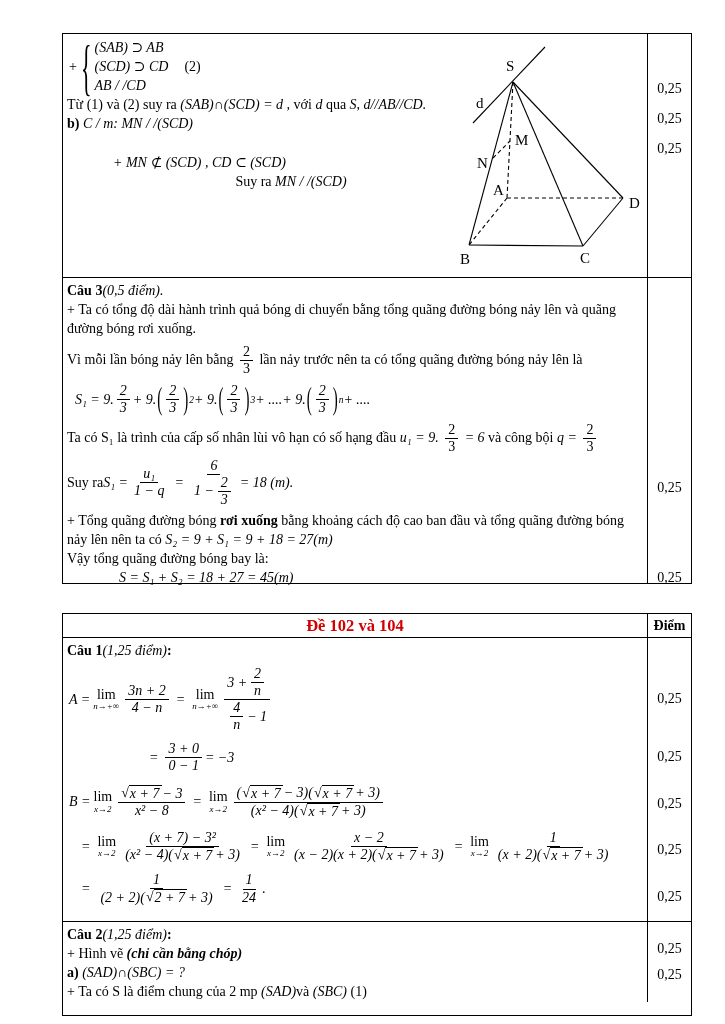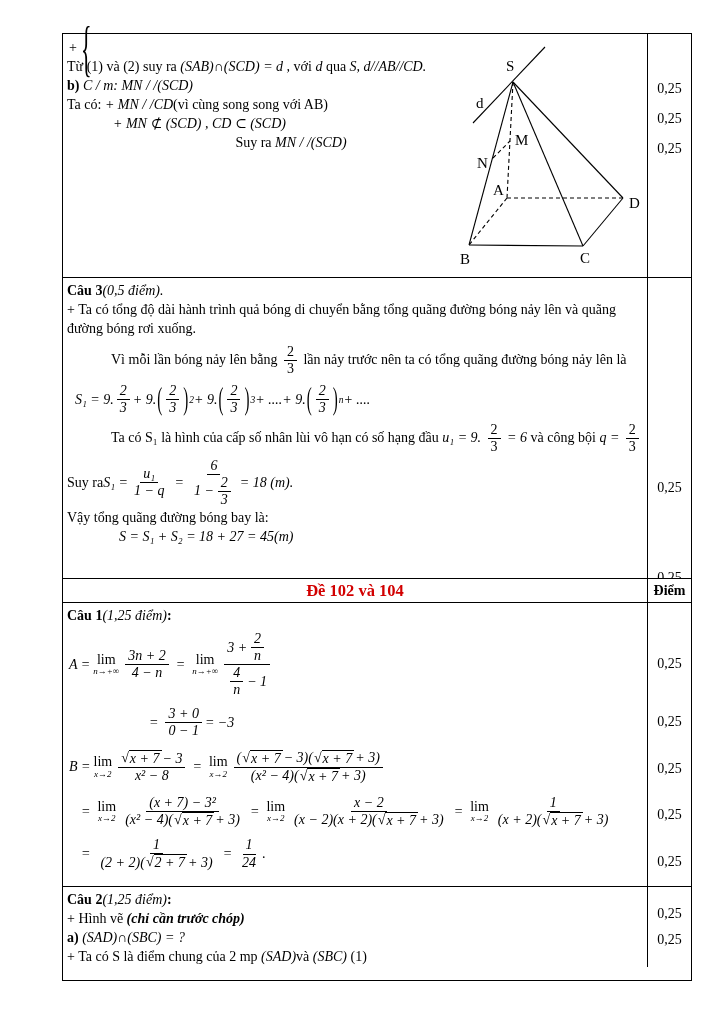--- a/index.html
+++ b/index.html
@@ -4,21 +4,21 @@
 <style>
   *{box-sizing:border-box;}
   html,body{margin:0;padding:0;}
   body{
     width:725px;height:1024px;position:relative;background:#ffffff;
     font-family:"Liberation Serif","DejaVu Serif",serif;
     font-size:14px;color:#000;
   }
   .tbl{position:absolute;left:62px;width:630px;border:1px solid #000;background:#fff;}
   #t1{top:33px;height:551px;}
-  #t2{top:578px;height:403px;}
+  #t2{top:613px;height:403px;}
   .row{display:flex;}
   .bt{border-top:1px solid #000;}
   .cl{width:584px;padding:3px 4px;position:relative;}
   .cr{flex:1;border-left:1px solid #000;position:relative;}
   .pt{position:absolute;left:0;right:0;text-align:center;}
   #t1 .r1{height:243px;}
   #t1 .r2{height:306px;}
   #t2 .rh{height:23px;}
   #t2 .rc1{height:284px;}
   #t2 .rc2{height:81px;}
@@ -28,60 +28,65 @@
   .ln{line-height:19px;}
   .m{font-style:italic;}
   .rm{font-style:normal;}
   .bi{font-weight:bold;font-style:italic;}
   .txt{width:392px;}
   .sys{display:flex;align-items:center;margin:1px 0 0 2px;line-height:19px;}
   .plus{margin-right:1px;}
   .brace{display:inline-block;font-size:22px;transform:scaleY(2.8);margin:0 3px;font-weight:400;}
   .sysrow{display:flex;}
   .sysrow .tag{margin-left:16px;font-style:normal;}
-  .ind1{margin-left:46px;}
+  .ind1{margin-left:46px;margin-top:20px;}
   .ind2{margin-left:56px;text-align:center;}
   .fig{position:absolute;left:385px;top:4px;}
   .fig line{stroke:#000;stroke-width:1.1;}
   .fig .dash{stroke-dasharray:4 3;}
   .fig text{font-size:15px;fill:#000;font-family:"Liberation Serif","DejaVu Serif",serif;}
   .fx{display:flex;align-items:center;font-style:italic;flex-wrap:nowrap;}
   .frac{display:inline-flex;flex-direction:column;align-items:center;vertical-align:middle;margin:0 3px;line-height:1.15;text-align:center;}
   .frac .num{border-bottom:1px solid #000;padding:0 3px;display:flex;align-items:center;justify-content:center;gap:1px;}
   .frac .den{padding:0 3px;display:flex;align-items:center;justify-content:center;gap:1px;}
   .lim{display:inline-flex;flex-direction:column;align-items:center;line-height:1.05;margin:0 3px;}
   .lim .lw{font-style:normal;}
   .lim .ls{font-size:9px;}
   .sq{white-space:nowrap;display:inline-flex;align-items:flex-start;}
   .sq .rad{border-top:1px solid #000;padding:0 2px 0 1px;}
   .bp{display:inline-block;transform:scaleY(2.1);font-size:15px;font-style:normal;margin:0 1px;}
   .expo{font-size:9.5px;vertical-align:15px;font-style:italic;}
   .eq{margin:0 4px;}
-  .gap6{margin-top:6px;margin-left:44px;}
+  .gap6{margin-top:6px;}
   .gap8{margin-top:8px;}
 </style>
 </head>
 <body>
 
 <div class="tbl" id="t1">
   <div class="row r1">
     <div class="cl">
       <div class="txt">
         <div class="sys">
           <span class="plus">+</span>
           <span class="brace">{</span>
+          <div>
+            <div class="m">(SAB) ⊃ AB</div>
+            <div class="sysrow">
+              <span class="m">(SCD) ⊃ CD</span>
+              <span class="tag">(2)</span>
+            </div>
+            <div class="m">AB / /CD</div>
+          </div>
         </div>
         <div class="ln">
           <span>Từ (1) và (2) suy ra </span><span class="m">(SAB)∩(SCD) = d ,</span><span> với </span><span class="m">d</span><span> qua </span><span class="m">S, d//AB//CD.</span>
         </div>
         <div class="ln">
           <b>b) </b><span class="m">C / m: MN / /(SCD)</span>
-        </div>
-        <div class="ln">
-          <span>Ta có: </span><span class="m">+ MN / /CD</span><span>(vì cùng song song với AB)</span>
         </div>
         <div class="ln ind1 m">+ MN ⊄ (SCD) ,  CD ⊂ (SCD)</div>
         <div class="ln ind2">
           <span>Suy ra </span><span class="m">MN / /(SCD)</span>
         </div>
       </div>
       <svg class="fig" width="198" height="236" viewBox="0 0 198 236">
         <line x1="25" y1="85" x2="97" y2="9"></line>
         <line x1="65" y1="44" x2="21" y2="207"></line>
         <line x1="65" y1="44" x2="135" y2="208"></line>
@@ -147,21 +152,21 @@
         <span class="bp">(</span>
           <span class="frac">
             <span class="num">2</span>
             <span class="den">3</span>
           </span>
           <span class="bp">)</span>
           <span class="expo">n</span>
         <span>+ ....</span>
       </div>
       <div class="ln gap6">
-        <span>Ta có S₁ là hình của cấp số nhân lùi vô hạn có số hạng đầu </span><span class="m">u₁ = 9. </span><span class="frac">
+        <span>Ta có S₁ là trình của cấp số nhân lùi vô hạn có số hạng đầu </span><span class="m">u₁ = 9. </span><span class="frac">
             <span class="num">2</span>
             <span class="den">3</span>
           </span><span class="m"> = 6 </span><span>và công bội </span><span class="m">q = </span><span class="frac">
             <span class="num">2</span>
             <span class="den">3</span>
           </span>
       </div>
       <div class="fx" style="margin-top:2px">
         <span class="rm">Suy ra </span>
         <span>S₁ = </span>
@@ -175,20 +180,23 @@
             <span class="den">
               <span>1 −</span>
               <span class="frac">
                 <span class="num">2</span>
                 <span class="den">3</span>
               </span>
             </span>
           </span>
         <span>= 18 (m).</span>
       </div>
+      <div class="ln" style="margin-top:3px">
+        <span>+ Tổng quãng đường bóng </span><b>rơi xuống</b><span> bằng khoảng cách độ cao ban đầu và tổng quãng đường bóng nảy lên nên ta có </span><span class="m">S₂ = 9 + S₁ = 9 + 18 = 27(m)</span>
+      </div>
       <div class="ln">Vậy tổng quãng đường bóng bay là:</div>
       <div class="ln m" style="margin-left:52px">S = S₁ + S₂ = 18 + 27 = 45(m)</div>
     </div>
     <div class="cr">
       <span class="pt" style="top:202px">0,25</span>
       <span class="pt" style="top:292px">0,25</span>
     </div>
   </div>
 </div>
 
@@ -371,21 +379,21 @@
       <span class="pt" style="top:251px">0,25</span>
     </div>
   </div>
 
   <div class="row rc2 bt">
     <div class="cl">
       <div class="ln">
         <b>Câu 2</b><span class="m">(1,25 điểm)</span><b>:</b>
       </div>
       <div class="ln">
-        <span>+ Hình vẽ </span><span class="bi">(chỉ cần trước chóp)</span>
+        <span>+ Hình vẽ </span><span class="bi">(chỉ cần bằng chóp)</span>
       </div>
       <div class="ln">
         <b>a) </b><span class="m">(SAD)∩(SBC) = ?</span>
       </div>
       <div class="ln">
         <span>+ Ta có S là điểm chung của 2 mp </span><span class="m">(SAD)</span><span>và </span><span class="m">(SBC)</span><span>  (1)</span>
       </div>
     </div>
     <div class="cr">
       <span class="pt" style="top:19px">0,25</span>

